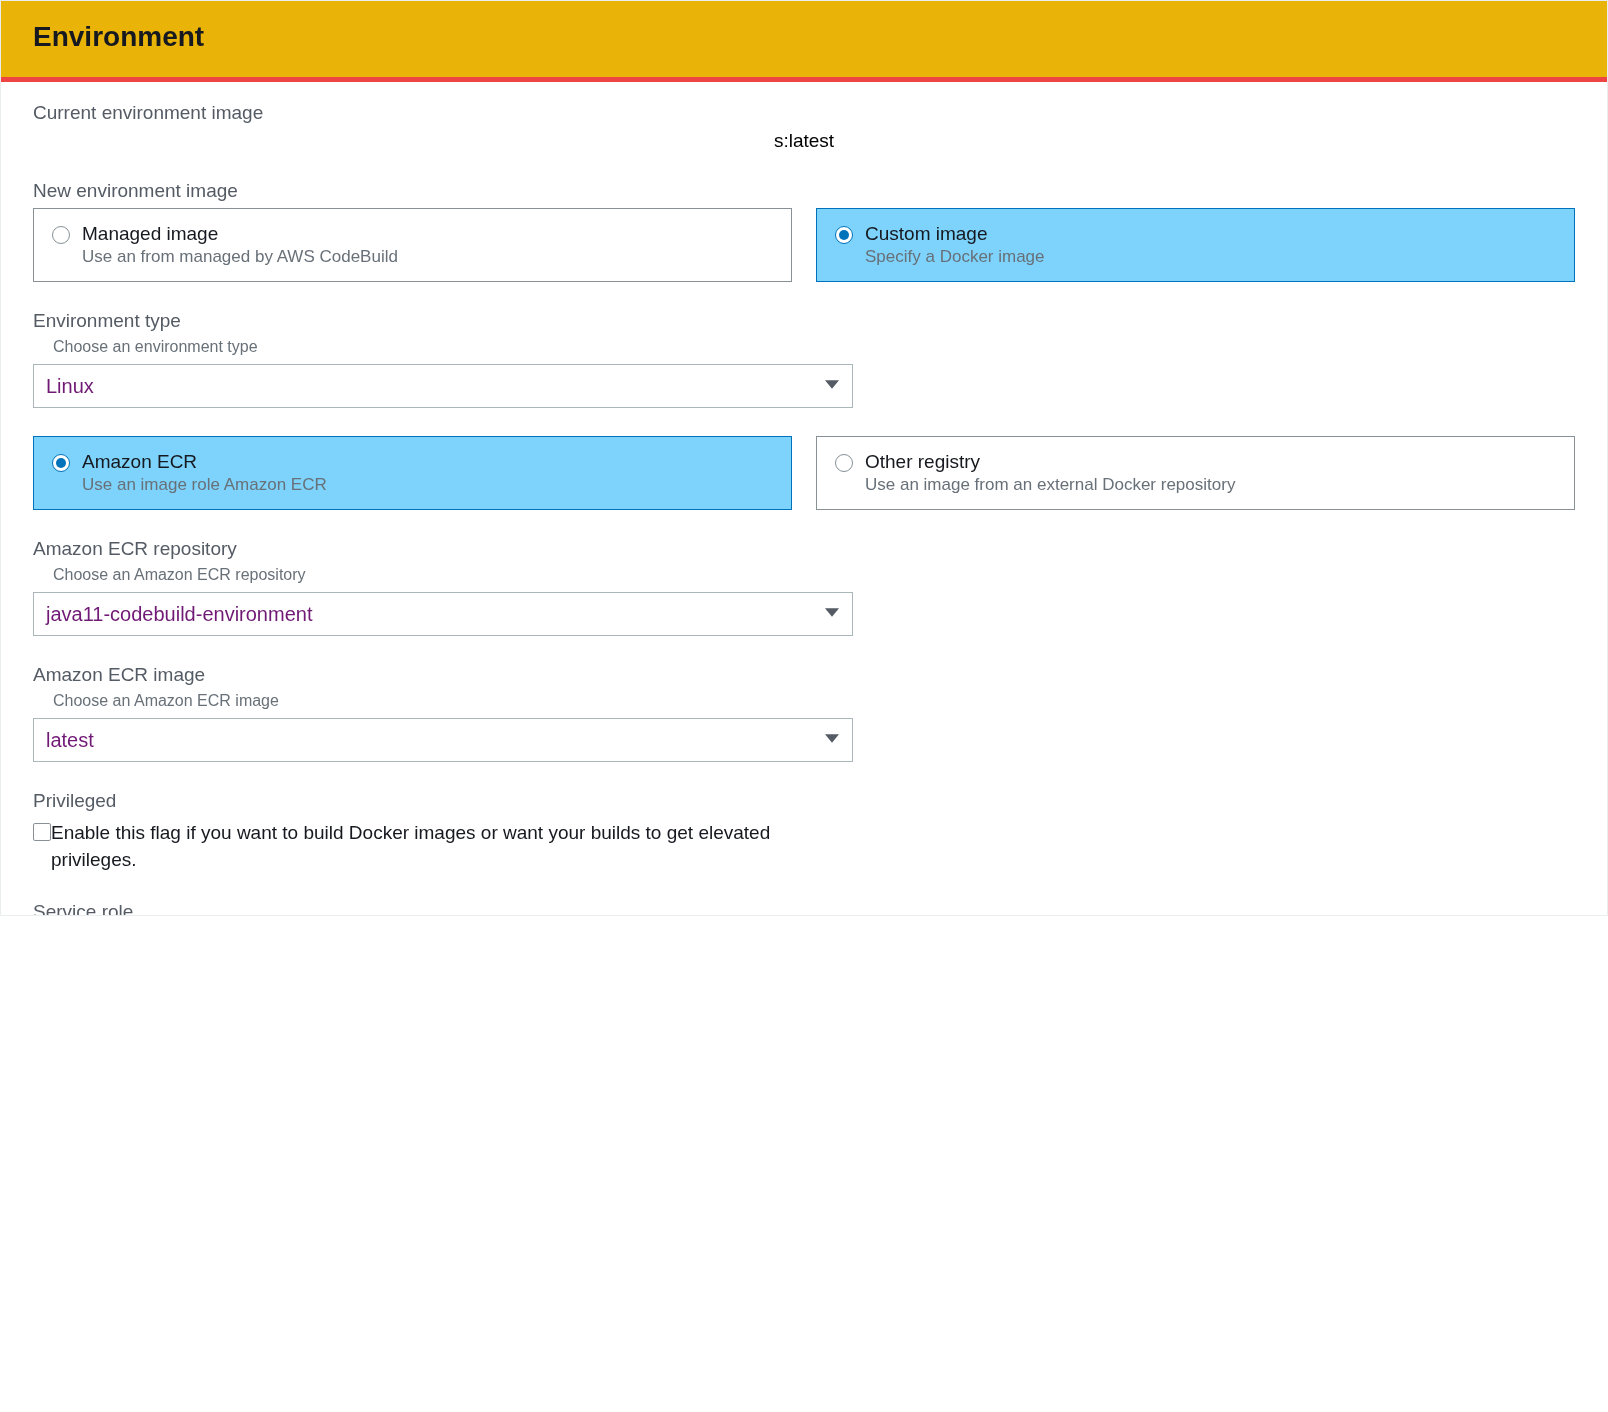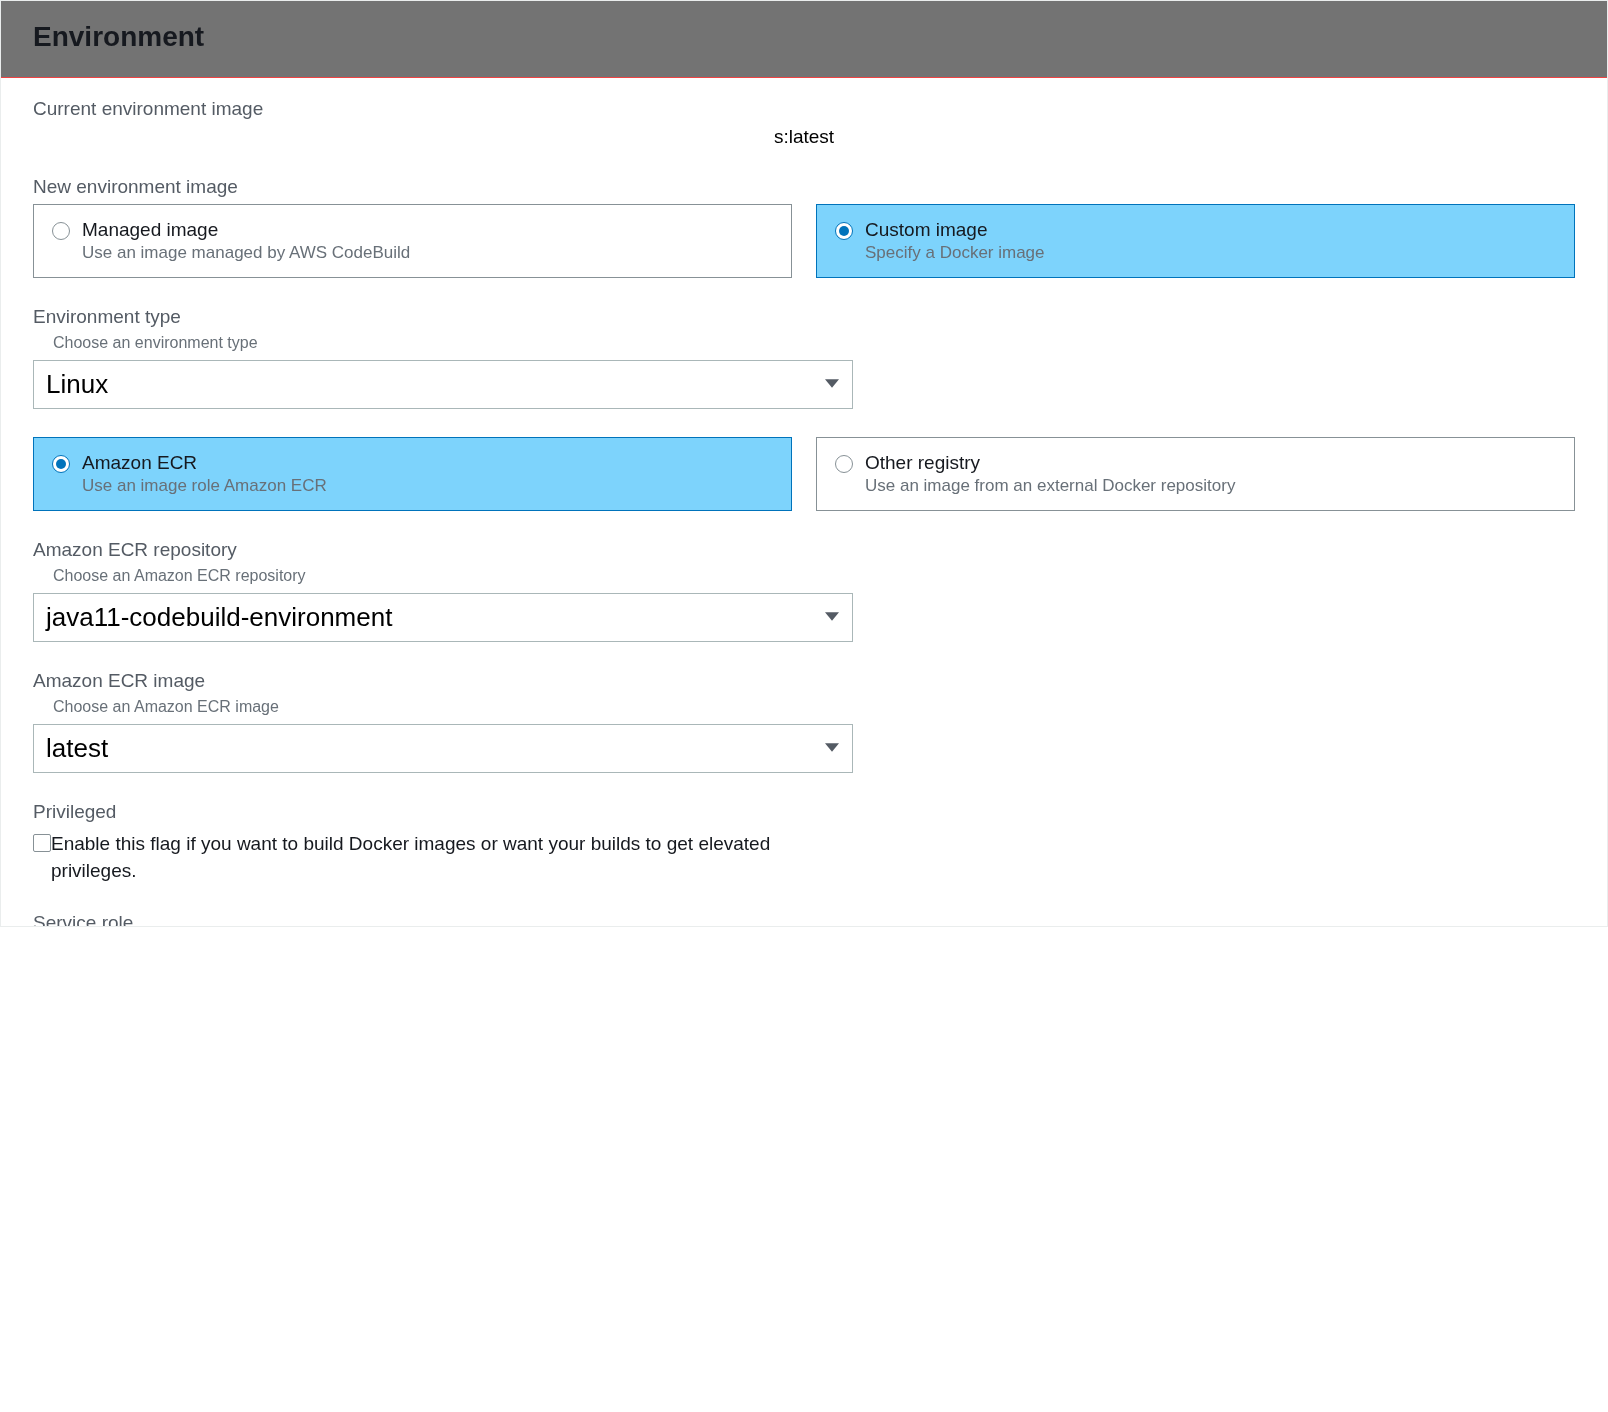--- a/index.html
+++ b/index.html
@@ -11,22 +11,22 @@
       font-family: "Amazon Ember", "Helvetica Neue", Helvetica, Arial, sans-serif;
       background: #fff;
       color: #16191f;
       font-size: 14px;
     }
     .panel {
       border: 1px solid #eaeded;
       background: #fff;
     }
     .panel-header {
-      background: #737373;
-      border-bottom: 1px solid #ef4444;
+      background: #eab308;
+      border-bottom: 5px solid #ef4444;
       padding: 20px 12px 24px 32px;
     }
     .panel-header h1 {
       font-size: 28px;
       font-weight: 700;
       color: #16191f;
     }
     .panel-body {
       padding: 20px 32px 0 32px;
     }
@@ -109,22 +109,22 @@
       position: relative;
       width: 820px;
       max-width: 100%;
       margin-bottom: 8px;
     }
     .select {
       width: 100%;
       border: 1px solid #aab7b8;
       background: #fff;
       padding: 8px 40px 8px 12px;
-      font-size: 26px;
-      color: #000000;
+      font-size: 20px;
+      color: #701a75;
       cursor: pointer;
       min-height: 44px;
       display: flex;
       align-items: center;
     }
     .select-caret {
       position: absolute;
       right: 14px;
       top: 50%;
       transform: translateY(-50%);
@@ -179,21 +179,21 @@
       <div class="current-image-value">s:latest</div>
     </div>
 
     <div>
       <div class="field-label">New environment image</div>
       <div class="tile-row">
         <div class="tile">
           <div class="tile-radio"></div>
           <div>
             <div class="tile-title">Managed image</div>
-            <div class="tile-desc">Use an image managed by AWS CodeBuild</div>
+            <div class="tile-desc">Use an from managed by AWS CodeBuild</div>
           </div>
         </div>
         <div class="tile selected">
           <div class="tile-radio">
               <div class="tile-radio-dot"></div>
             </div>
           <div>
             <div class="tile-title">Custom image</div>
             <div class="tile-desc">Specify a Docker image</div>
           </div>

